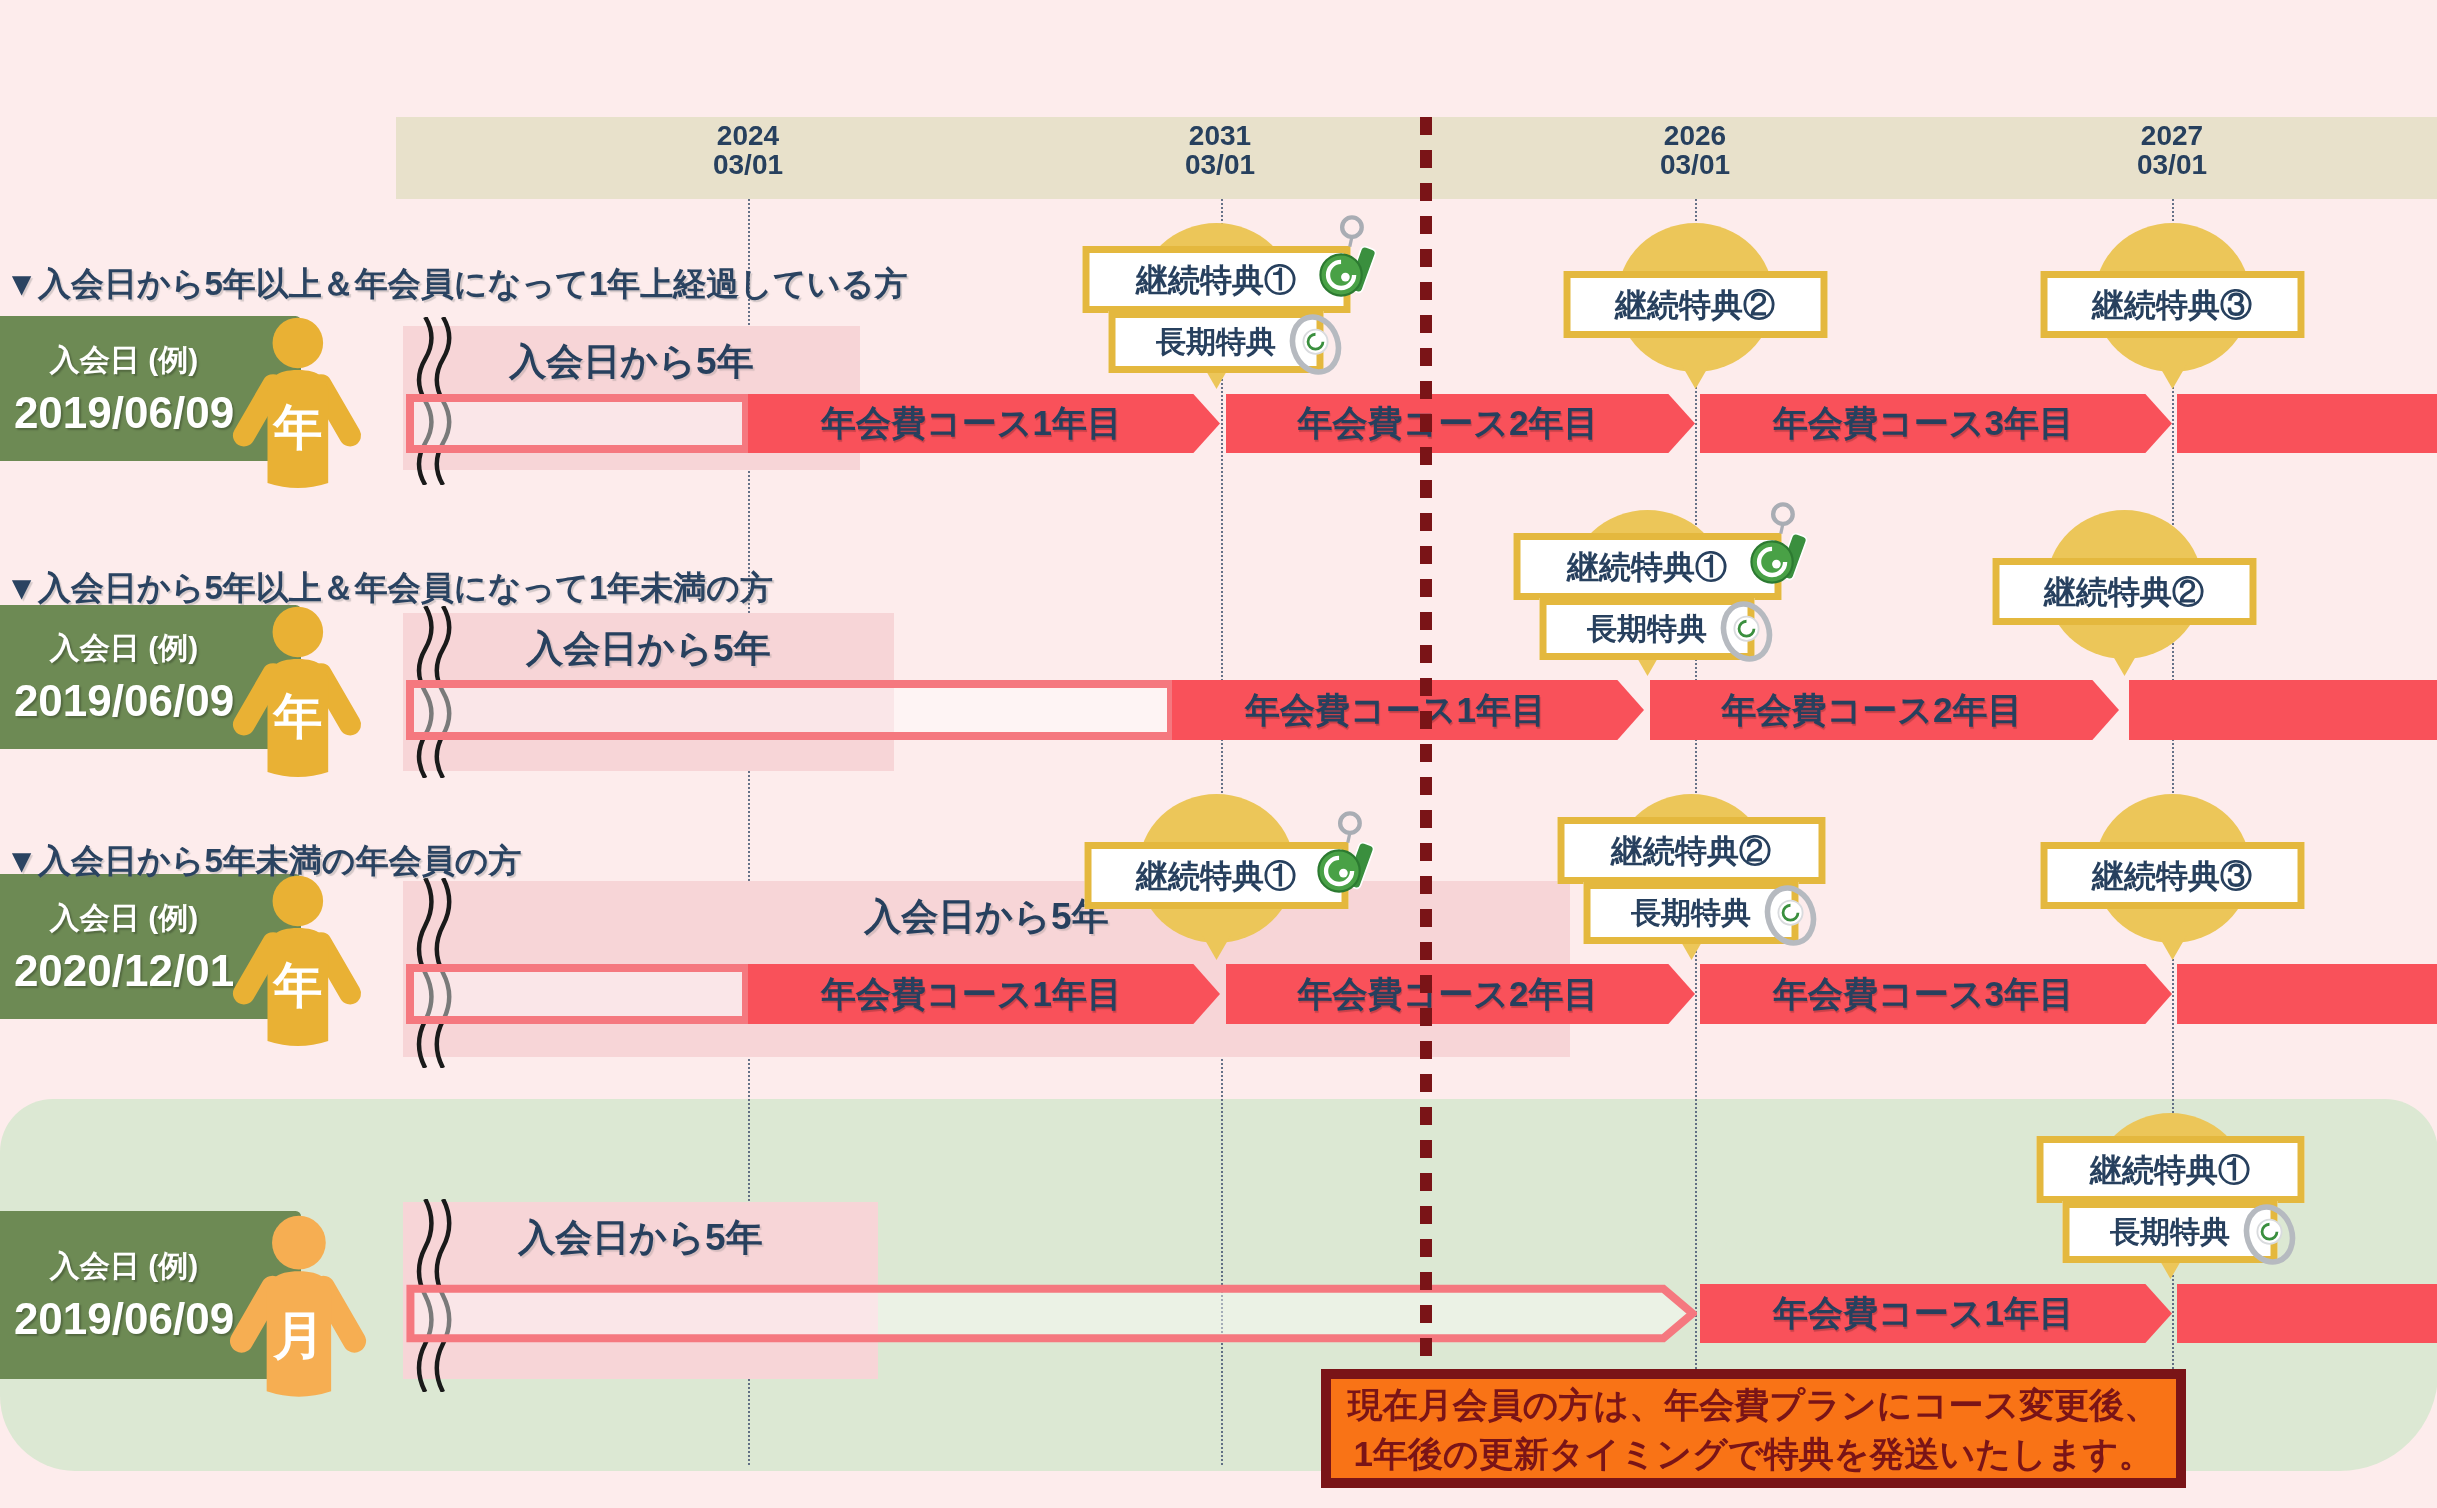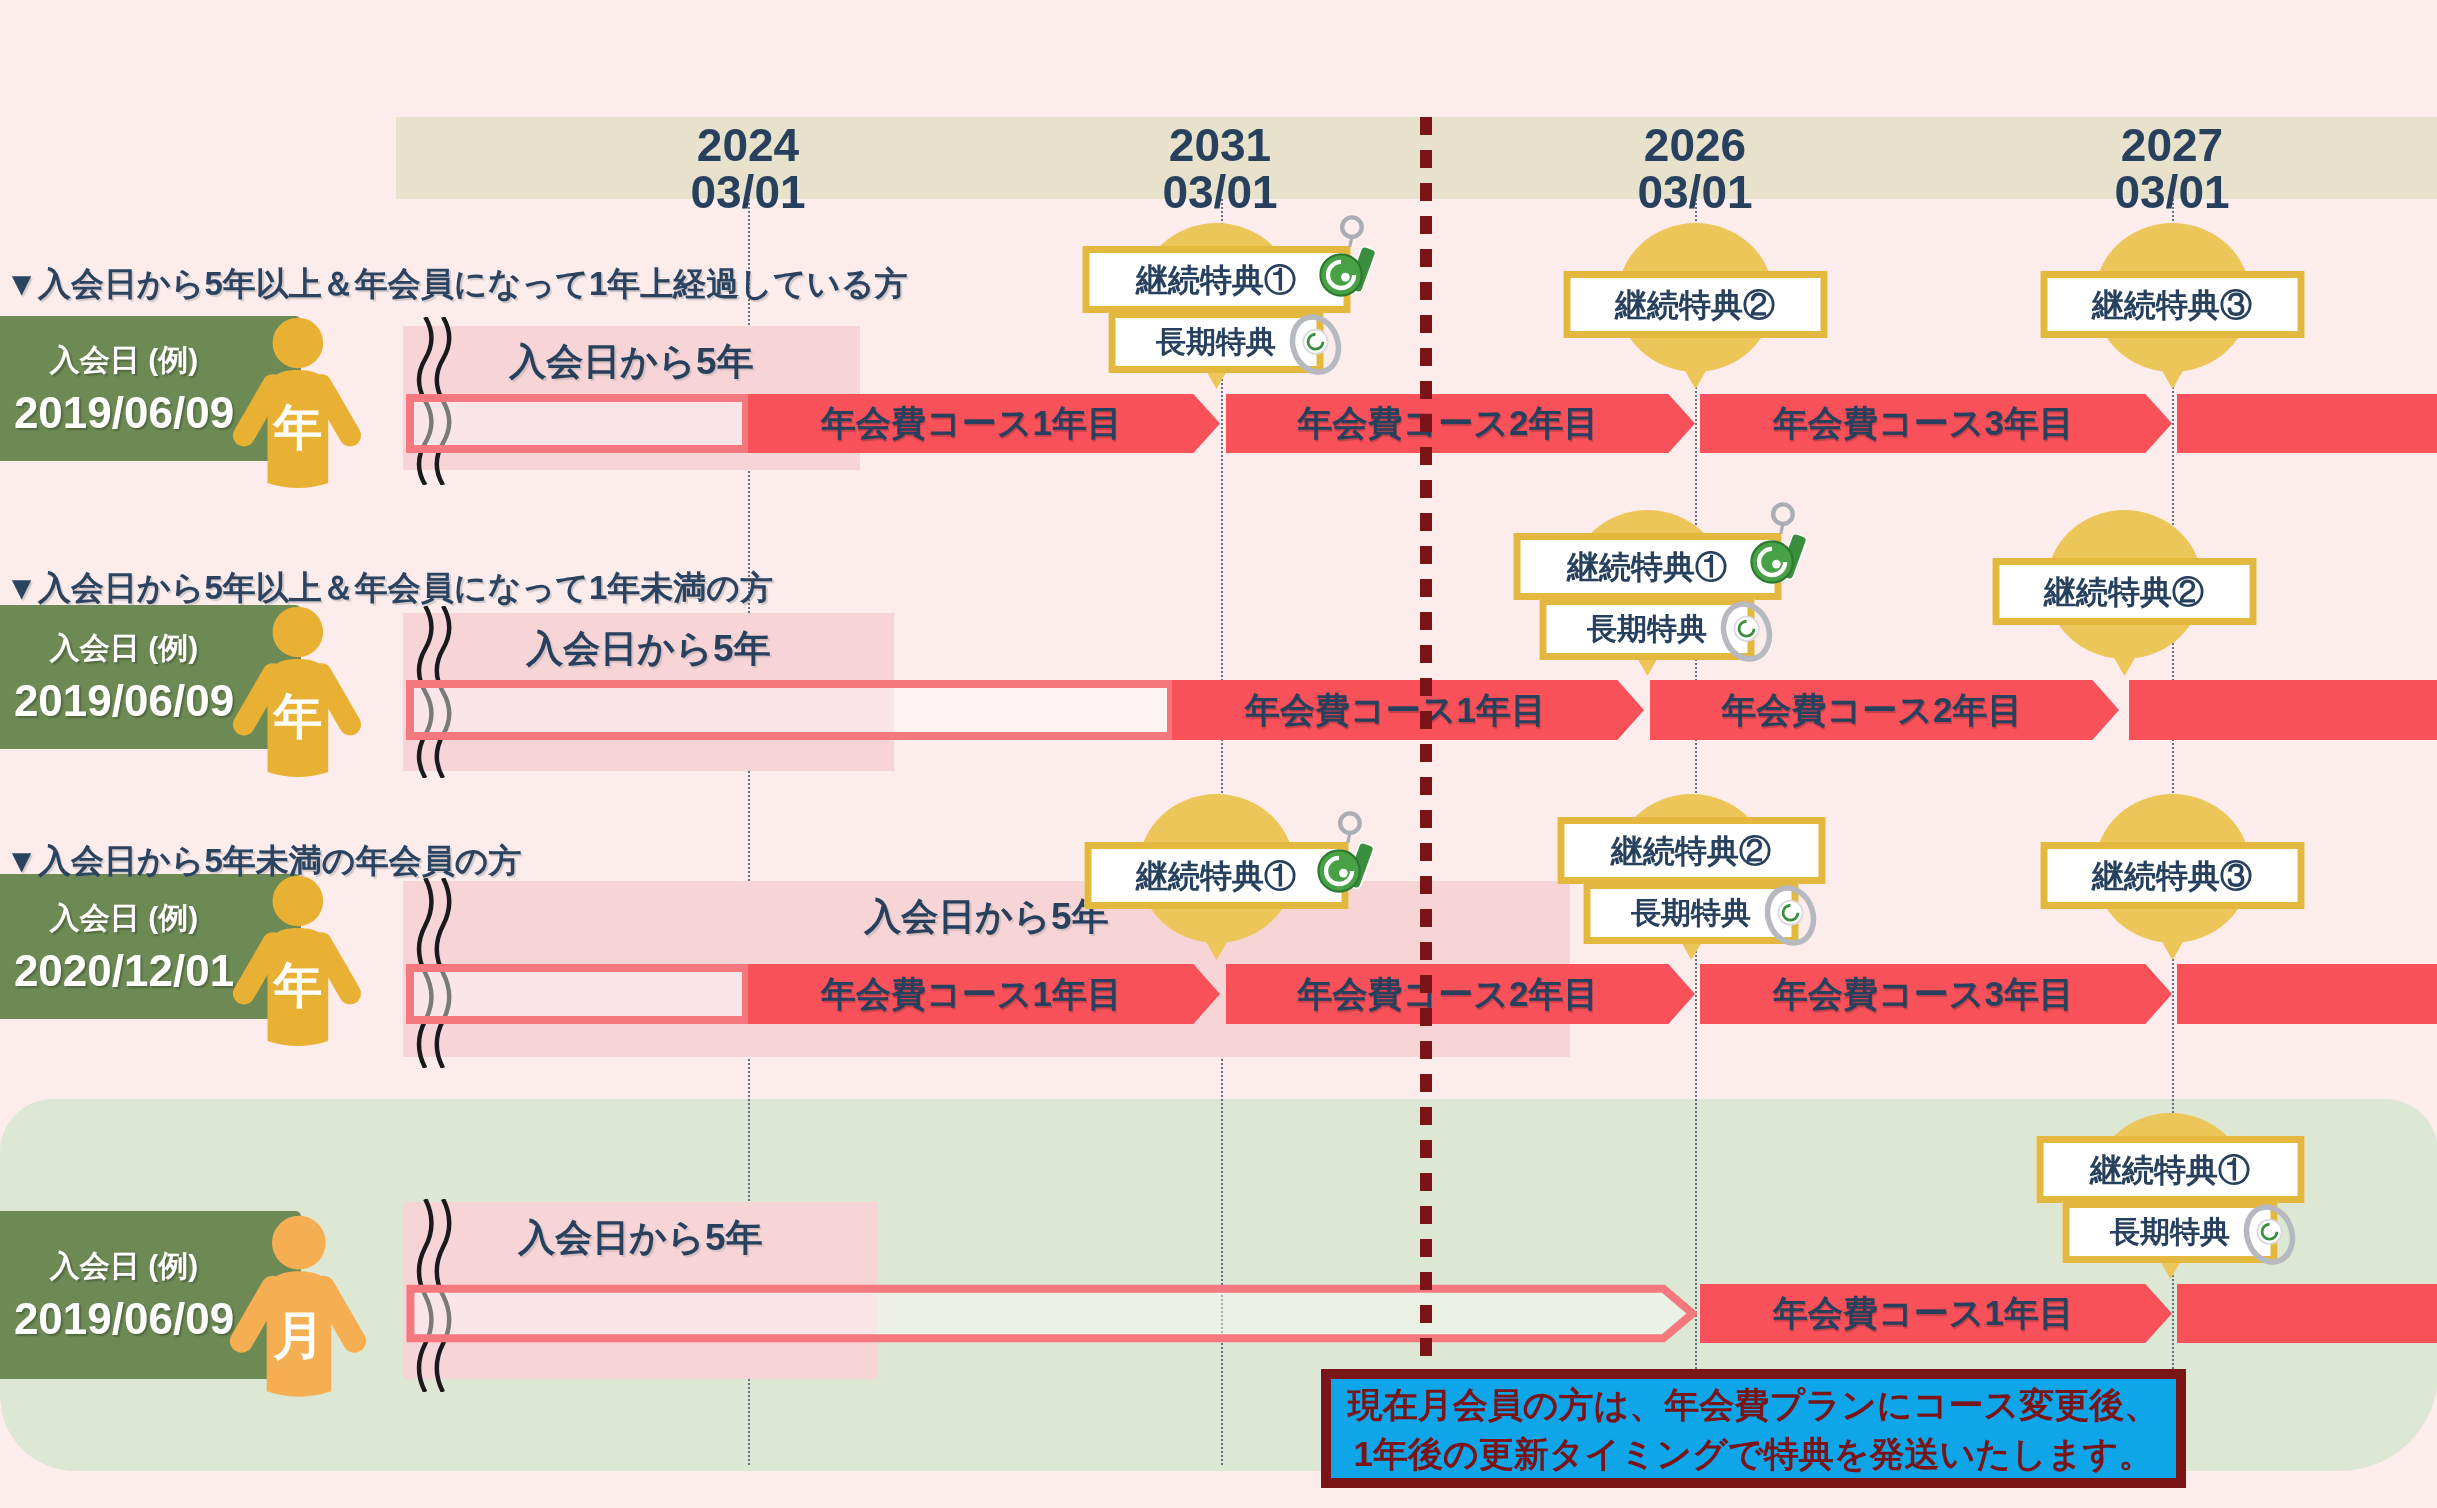--- a/index.html
+++ b/index.html
@@ -2,21 +2,21 @@
 <html style="font-size:14px"><head>
 <meta charset="utf-8">
 <style>
   html,body{margin:0;padding:0;background:#fdecec;}
   .canvas{position:relative;width:2438px;height:1509px;background:#fdecec;overflow:hidden;
           font-family:"Liberation Sans",sans-serif;}
   .abs{position:absolute;}
   
   .datebar{position:absolute;left:396px;top:117px;width:2042px;height:82px;background:#e8e1cb;z-index:1;}
   .datelabel{position:absolute;top:122px;width:230px;text-align:center;color:#27405e;font-weight:bold;
-             font-size:46px;line-height:1.02;z-index:2;}
+             font-size:28px;line-height:1.02;z-index:2;}
   
   .gridline{position:absolute;top:199px;height:1266px;width:0;border-left:2.7px dotted #4c5c77;opacity:.85;z-index:1;}
   
   .todayline{position:absolute;left:1420px;top:117px;width:11.5px;height:1250px;z-index:6;
              background:repeating-linear-gradient(to bottom,#7a1417 0 17.7px,rgba(0,0,0,0) 17.7px 33px);}
   .todaybox{position:absolute;left:1285px;top:14px;width:285px;height:105px;background:#fff;border:9.8px solid #7a1417;
             box-sizing:border-box;display:flex;flex-direction:column;align-items:center;justify-content:center;
             gap:3.5px;z-index:7;color:#7a1417;font-weight:bold;}
   .todaybox .l1{font-size:31px;line-height:1;}
   .todaybox .l2{font-size:34px;line-height:1;}
@@ -53,21 +53,21 @@
   .pointer{position:absolute;left:50%;top:140px;transform:translateX(-50%);width:0;height:0;
            border-left:15px solid transparent;border-right:15px solid transparent;border-top:26.6px solid #ecc659;}
   .bbox{position:relative;border:7px solid #e4b83e;background:#fff;color:#27405e;font-weight:bold;font-size:32px;
         line-height:1;padding:10.6px 17.7px;white-space:nowrap;text-align:center;z-index:1;box-sizing:border-box;}
   .badge.single .bbox{margin-top:48px;min-width:264px;}
   .badge.double .b1{margin-top:23px;min-width:268px;}
   .badge.double .b2{margin-top:-1.8px;min-width:215px;font-size:30px;padding:8.9px 16px;}
   .icon-keychain{position:absolute;right:-41px;top:-39px;width:76px;height:98px;}
   .icon-ring{position:absolute;right:-32px;top:-8.9px;width:66px;height:69px;}
   
-  .notebox{position:absolute;left:1321px;top:1369px;width:865px;height:119px;background:#0ea5e9;border:10.6px solid #7a1417;
+  .notebox{position:absolute;left:1321px;top:1369px;width:865px;height:119px;background:#f97316;border:10.6px solid #7a1417;
            box-sizing:border-box;display:flex;flex-direction:column;align-items:center;justify-content:center;
            z-index:7;color:#7a1417;font-weight:bold;font-size:35px;line-height:1.4;white-space:nowrap;}
 </style>
 </head>
 <body>
 
 <div class="canvas">
 
   <div class="section4"></div>
 

